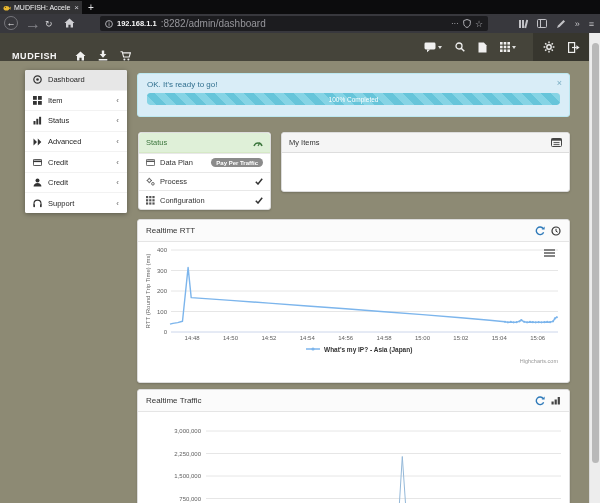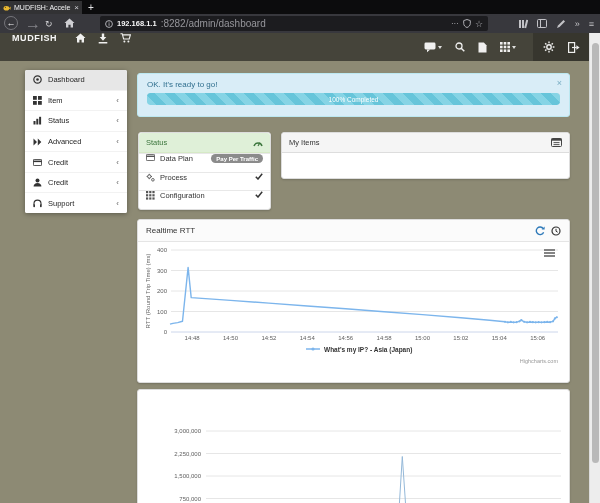--- a/index.html
+++ b/index.html
@@ -41,21 +41,21 @@
       radial-gradient(300px 230px at 97% 45%, #8b9055, rgba(139,144,85,0) 72%),
       radial-gradient(250px 210px at 60% 45%, #5c5e48, rgba(92,94,72,0) 72%),
       radial-gradient(220px 170px at 8% 52%, #a2a896, rgba(162,168,150,0) 72%),
       radial-gradient(240px 190px at 12% 92%, #b04724, rgba(176,71,36,0) 72%),
       radial-gradient(300px 200px at 55% 100%, #d08033, rgba(208,128,51,0) 72%),
       radial-gradient(220px 190px at 93% 92%, #d9c16b, rgba(217,193,107,0) 72%),
       linear-gradient(135deg, #b9b3a5, #7e7f62 45%, #a78a55 75%, #c head 0%);
     background-color:#8d8a74;
     filter:blur(11px);
   }
-  #navbar{left:0;top:0;width:600px;height:28px;background:rgba(18,18,18,0.58);display:flex;align-items:flex-start}
+  #navbar{left:0;top:0;width:600px;height:28px;background:rgba(18,18,18,0.58);display:flex;align-items:flex-end}
   #navbar .brand{font-size:9px;font-weight:bold;letter-spacing:.6px;color:#f7f7f7;margin-left:12px}
   .nb-ic{opacity:.92}
   .caret{width:0;height:0;border-left:2.5px solid transparent;border-right:2.5px solid transparent;border-top:3px solid #fff;margin-left:2px;opacity:.9}
   #nav-right{position:absolute;right:10px;top:0;height:28px;display:flex;align-items:center;gap:13px}
   #nav-right .grp{display:flex;align-items:center;gap:13px;background:rgba(0,0,0,0.20);height:28px;padding:0 10px;margin-left:4px}
 
   
   #sidebar{left:25px;top:37px;width:102px;height:143px;background:#fff;border-radius:2px;
     box-shadow:0 1px 5px rgba(0,0,0,.35);display:flex;flex-direction:column;overflow:hidden}
   .side-item{flex:1;display:flex;align-items:center;gap:6px;padding:0 8px;border-top:1px solid #f2f2f2;background:#fff}
@@ -76,26 +76,26 @@
 
   
   .panel{background:#fff;border:1px solid #ddd;border-radius:3px;box-sizing:border-box;box-shadow:0 1px 2px rgba(0,0,0,.18)}
   .p-head{height:20px;display:flex;align-items:center;padding:0 7px;border-bottom:1px solid #ddd;border-radius:3px 3px 0 0;box-sizing:border-box}
   .p-head .t{font-size:7.5px;flex:1}
   .hd-ics{display:flex;align-items:center;gap:6px}
 
   #status-panel{left:138px;top:99px;width:133px;height:78px;display:flex;flex-direction:column}
   #status-panel .p-head{background:#dff0d8;border-color:#d6e9c6}
   #status-panel .p-head .t{color:#3c763d}
-  .st-row{flex:1;display:flex;align-items:flex-start;gap:5px;padding:0 7px;border-top:1px solid #e8e8e8}
+  .st-row{flex:1;display:flex;align-items:center;gap:5px;padding:0 7px;border-top:1px solid #e8e8e8}
   .st-row:first-of-type{border-top:none}
   .st-row .lbl{font-size:7.5px;color:#333;flex:1}
   .badge{background:#8b8b8b;color:#fff;font-size:6px;font-weight:bold;padding:1.5px 5px;border-radius:7px;white-space:nowrap}
 
-  #items-panel{left:281px;top:99px;width:289px;height:47px}
+  #items-panel{left:281px;top:99px;width:289px;height:60px}
   #items-panel .p-head{background:#f5f5f5}
   #items-panel .p-head .t{color:#333}
   #items-row{display:flex;align-items:center;gap:5px;padding:0 8px;height:28px}
   #items-row .link{font-size:7.5px;color:#337ab7;flex:1}
   #toggle{width:30px;height:13px;border:1px solid #b5b5b5;border-radius:2px;display:flex;overflow:hidden;box-sizing:border-box}
   #toggle .on{width:16px;background:#3f8fc6;display:flex;align-items:center;justify-content:center}
   #toggle .on i{display:block;width:5px;height:5px;border:1.5px solid #fff;border-radius:50%}
   #toggle .off{flex:1;background:#fff}
 
   #rtt-panel{left:137px;top:186px;width:433px;height:164px}
@@ -484,20 +484,40 @@
         <circle cx="175" cy="107" r="1.6" fill="#7cb5ec"></circle>
         <text x="186" y="109.5" font-size="6.5" fill="#333" font-weight="bold">What's my IP? - Asia (Japan)</text>
         <text x="420" y="121" text-anchor="end" font-size="5.5" fill="#999">Highcharts.com</text>
         <line x1="406" y1="8" x2="417" y2="8" stroke="#666" stroke-width="1.6"></line>
         <line x1="406" y1="11" x2="417" y2="11" stroke="#666" stroke-width="1.6"></line>
         <line x1="406" y1="14" x2="417" y2="14" stroke="#666" stroke-width="1.6"></line>
       </svg>
   </div>
 
   <div class="abs panel" id="traffic-panel">
+    <div class="chart-head">
+      <span class="t">Realtime Traffic</span>
+      <span class="hd-ics">
+        <span class="icon">
+            <svg width="10" height="10" viewBox="0 0 10 10">
+              <path d="M8.6 6.2 A3.8 3.8 0 1 1 8.2 2.6" fill="none" stroke="#2f7ab9" stroke-width="1.4"></path>
+              <path d="M9.6 0.6 L9.6 3.6 L6.6 3.4 Z" fill="#2f7ab9"></path>
+            </svg>
+          </span>
+        <span class="icon">
+            <svg width="10" height="9" viewBox="0 0 10 9">
+              <g fill="#444">
+                <rect x="0.5" y="5.5" width="2.2" height="3"></rect>
+                <rect x="3.6" y="3.5" width="2.2" height="5"></rect>
+                <rect x="6.7" y="1" width="2.2" height="7.5"></rect>
+              </g>
+            </svg>
+          </span>
+      </span>
+    </div>
     <svg id="t-svg" class="chart-svg" width="433" height="148" viewBox="0 0 433 148">
         <line x1="68" y1="19" x2="423" y2="19" stroke="#e6e6e6" stroke-width="1"></line>
         <text x="63" y="21" text-anchor="end" font-size="6" fill="#606060">3,000,000</text>
         <line x1="68" y1="41.5" x2="423" y2="41.5" stroke="#e6e6e6" stroke-width="1"></line>
         <text x="63" y="43.5" text-anchor="end" font-size="6" fill="#606060">2,250,000</text>
         <line x1="68" y1="64" x2="423" y2="64" stroke="#e6e6e6" stroke-width="1"></line>
         <text x="63" y="66" text-anchor="end" font-size="6" fill="#606060">1,500,000</text>
         <line x1="68" y1="86.5" x2="423" y2="86.5" stroke="#e6e6e6" stroke-width="1"></line>
         <text x="63" y="88.5" text-anchor="end" font-size="6" fill="#606060">750,000</text>
         <polyline points="68.0,108.5 252.6,108.5 260.4,107.7 264.3,44.5 268.6,107.2 281.0,108.5 423.0,108.6" fill="none" stroke="#94b8d8" stroke-width="1"></polyline>

